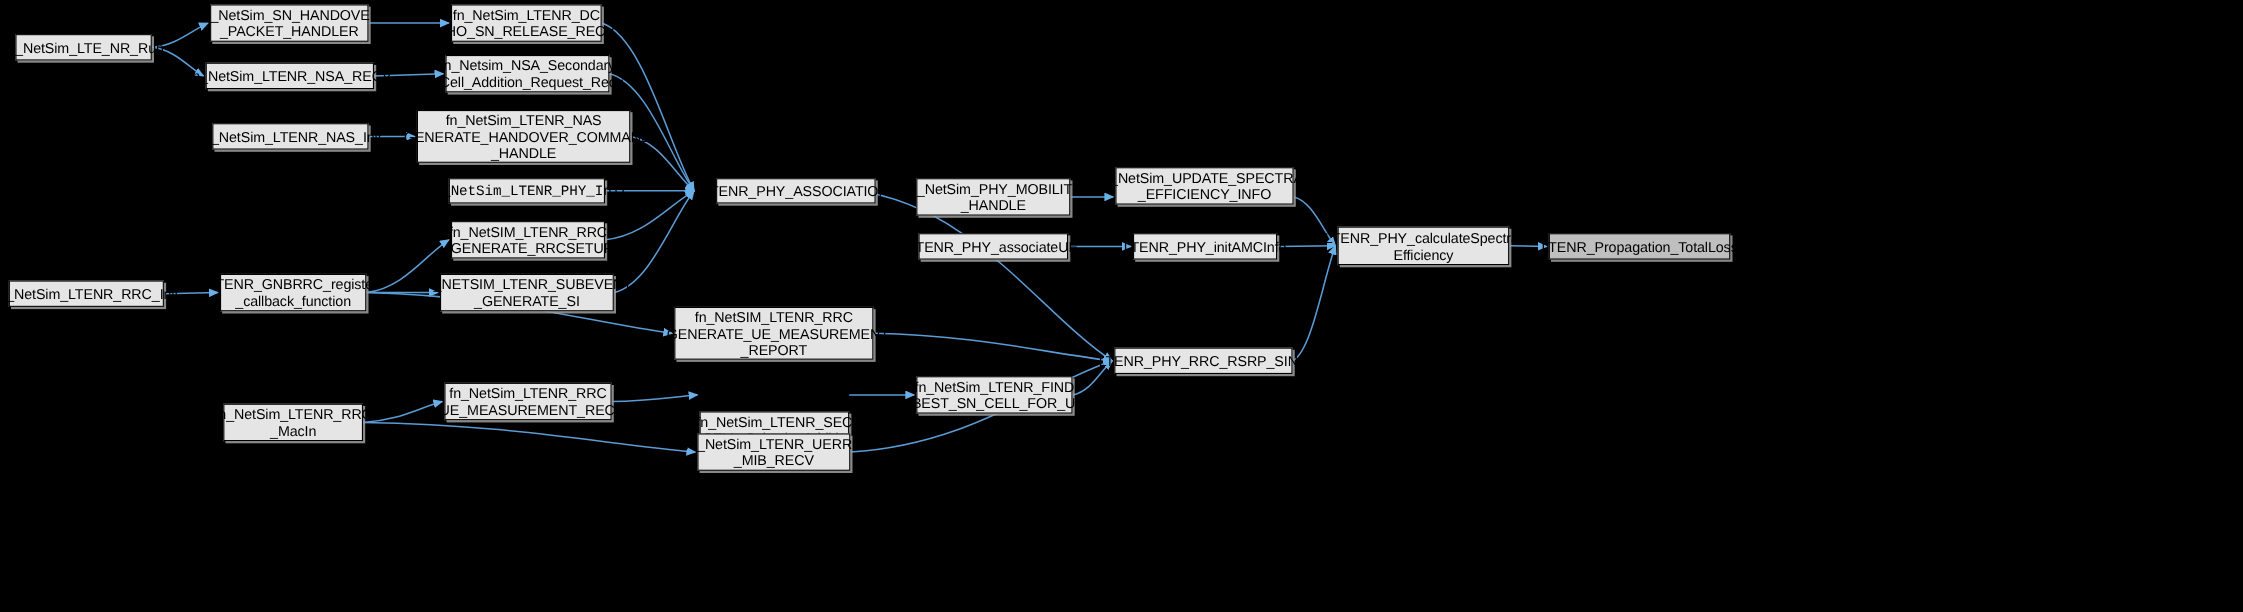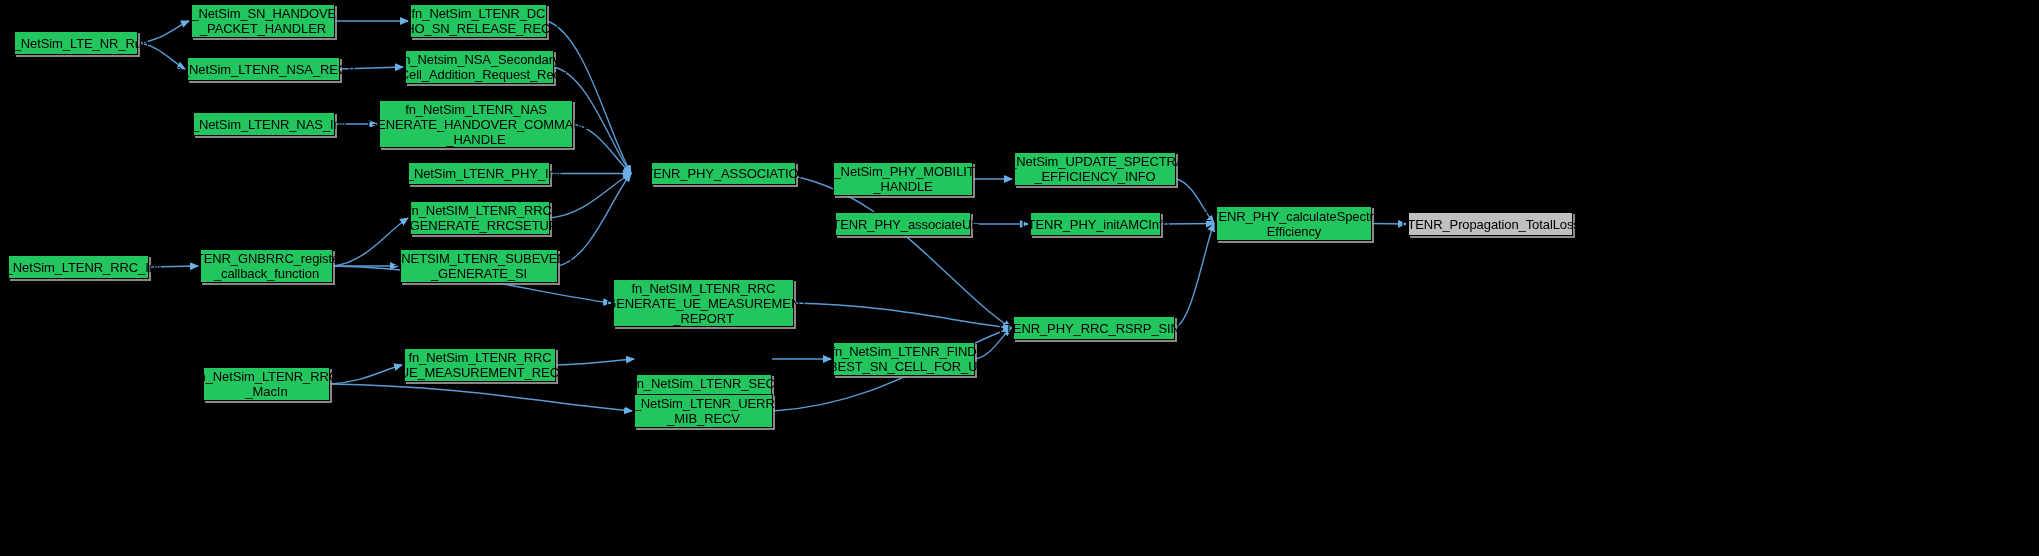--- a/index.html
+++ b/index.html
@@ -19,21 +19,21 @@
     position: absolute;
     left: 0;
     top: 0;
     width: 2039px;
     height: 556px;
     pointer-events: none;
   }
   .node {
     position: absolute;
     box-sizing: border-box;
-    background: #22c55e;
+    background: #e5e5e5;
     border: 1px solid #000000;
     box-shadow: 2px 2px 0 rgba(160,160,160,0.85);
     display: flex;
     align-items: center;
     justify-content: center;
     text-align: center;
     color: #000000;
     font-size: 13px;
     line-height: 15px;
     letter-spacing: -0.1px;
@@ -91,21 +91,21 @@
 _PACKET_HANDLER</div>
     <div class="node" style="left: 187px; top: 57px; width: 153px; height: 24px;">fn_NetSim_LTENR_NSA_RECV</div>
     <div class="node" style="left: 405px; top: 50px; width: 149px; height: 34px;">fn_Netsim_NSA_Secondary
 _Cell_Addition_Request_Recv</div>
     <div class="node" style="left: 410px; top: 4px; width: 137px; height: 34px;">fn_NetSim_LTENR_DC
 _HO_SN_RELEASE_RECV</div>
     <div class="node" style="left: 193px; top: 112px; width: 142px; height: 24px;">fn_NetSim_LTENR_NAS_Init</div>
     <div class="node" style="left: 379px; top: 100px; width: 194px; height: 48px;">fn_NetSim_LTENR_NAS
 _GENERATE_HANDOVER_COMMAND
 _HANDLE</div>
-    <div class="node" style="left: 408px; top: 162px; width: 142px; height: 23px;">fn_NetSim_LTENR_PHY_Init</div>
+    <div class="node" style="left: 408px; top: 162px; width: 142px; height: 23px; font-family: Liberation Mono, monospace;">fn_NetSim_LTENR_PHY_Init</div>
     <div class="node" style="left: 651px; top: 162px; width: 145px; height: 23px;">LTENR_PHY_ASSOCIATION</div>
     <div class="node" style="left: 410px; top: 201px; width: 140px; height: 34px;">fn_NetSIM_LTENR_RRC
 _GENERATE_RRCSETUP</div>
     <div class="node" style="left: 400px; top: 249px; width: 158px; height: 34px;">fn_NETSIM_LTENR_SUBEVENT
 _GENERATE_SI</div>
     <div class="node" style="left: 8px; top: 255px; width: 141px; height: 24px;">fn_NetSim_LTENR_RRC_Init</div>
     <div class="node" style="left: 200px; top: 249px; width: 133px; height: 34px;">LTENR_GNBRRC_register
 _callback_function</div>
     <div class="node" style="left: 613px; top: 279px; width: 181px; height: 48px;">fn_NetSIM_LTENR_RRC
 _GENERATE_UE_MEASUREMENT

